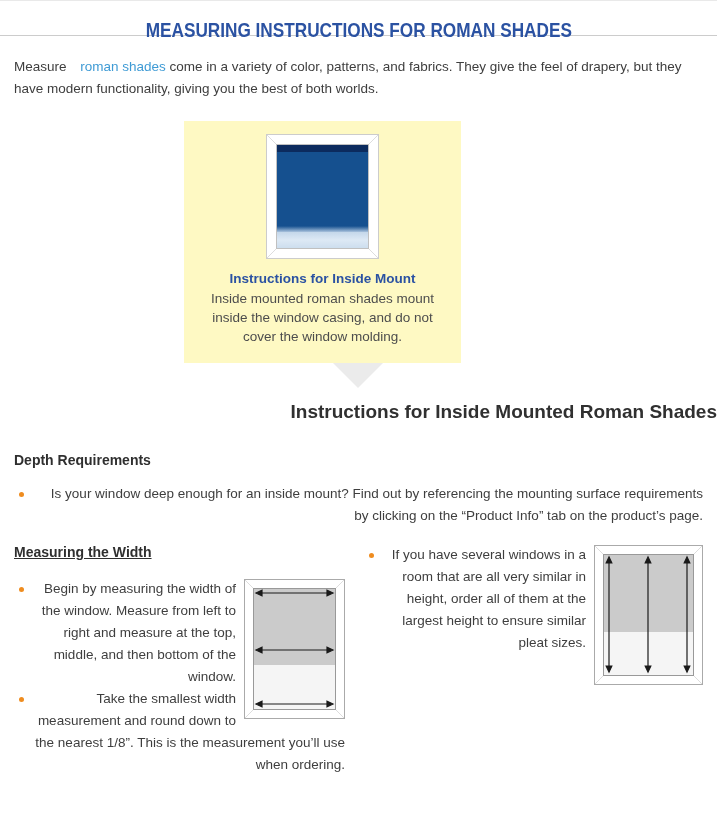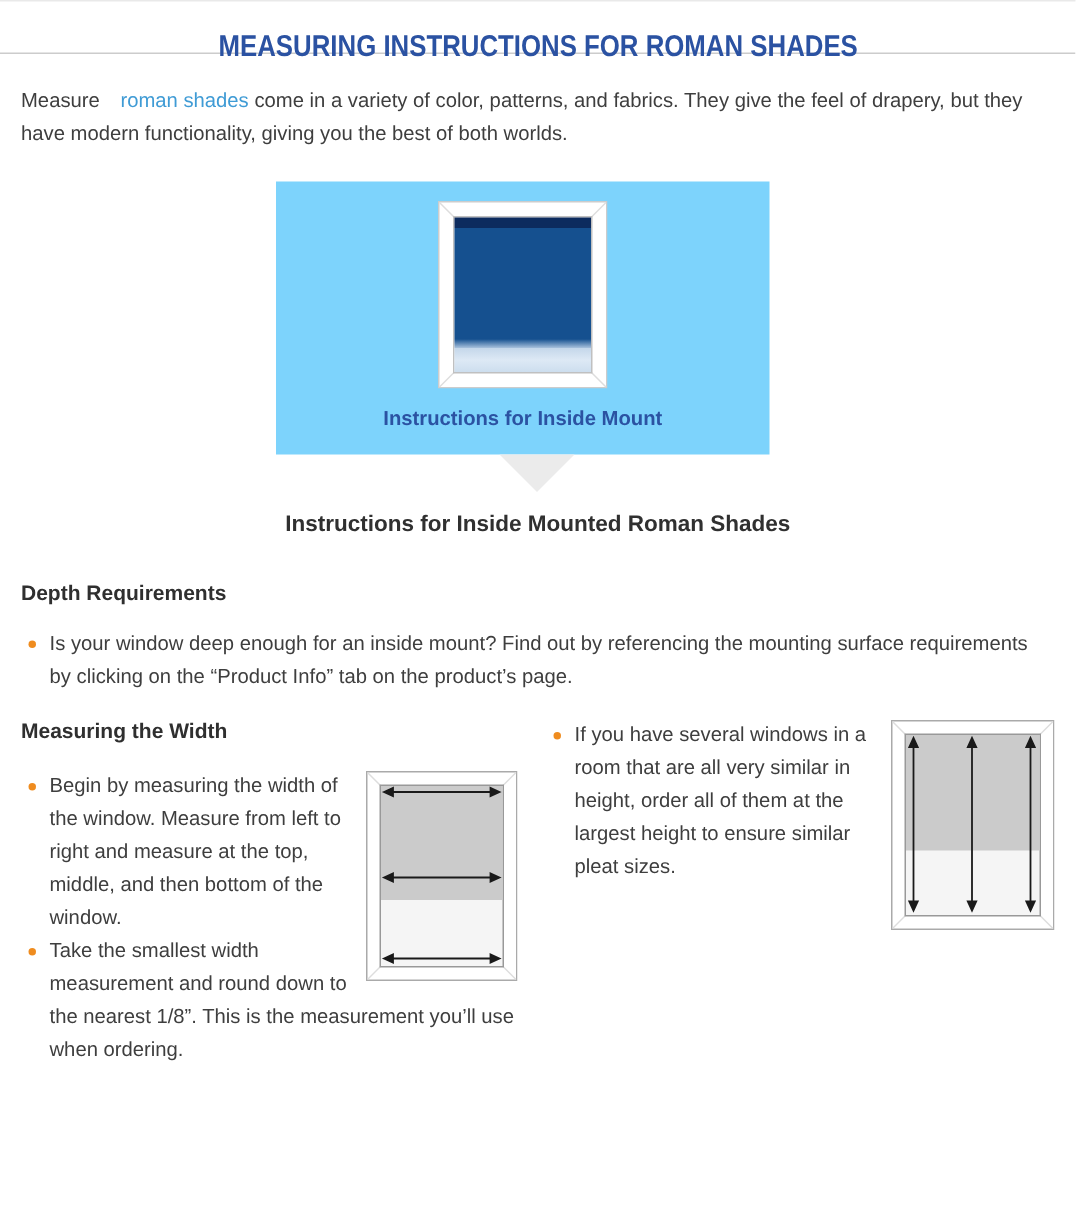--- a/index.html
+++ b/index.html
@@ -45,23 +45,23 @@
   }
   a.inline-link {
     color: #3f9bd5;
     text-decoration: none;
     cursor: pointer;
     margin-left: 10px;
   }
 
   
   .hero-panel {
-    width: 329px;
+    width: 277px;
     margin: 21px 0 0 184px;
-    background: #7dd3fc;
+    background: #fef9c3;
     padding: 13px 10px 17px 10px;
   }
   .hero-window { display: block; margin: 0 auto; }
   .hero-link {
     display: block;
     text-align: center;
     margin-top: 12px;
     font-size: 13.5px;
     font-weight: bold;
     color: #2b52a2;
@@ -78,35 +78,35 @@
   .panel-pointer {
     width: 0; height: 0;
     margin-left: 333px;
     border-left: 25px solid transparent;
     border-right: 25px solid transparent;
     border-top: 25px solid #ebebeb;
   }
 
   
   .section-heading {
-    text-align: center;
-    font-size: 15px;
+    text-align: right;
+    font-size: 19px;
     font-weight: bold;
     color: #303030;
     margin-top: 13px;
   }
   .sub-heading {
     font-size: 14px;
     font-weight: bold;
     color: #2f2f2f;
   }
   .depth-heading { margin: 29px 14px 0 14px; }
 
   
-  ul.bullets { list-style: none; }
+  ul.bullets { list-style: none; text-align: right; }
   ul.bullets li {
     position: relative;
     padding-left: 19px;
     font-size: 13.5px;
     line-height: 22px;
     color: #3e3e3e;
   }
   ul.bullets li::before {
     content: "";
     position: absolute;
@@ -120,21 +120,21 @@
   .depth-bullets { margin: 15px 14px 0 14px; }
 
   
   .columns {
     display: flex;
     margin: 17px 14px 0 14px;
   }
   .col { overflow: visible; }
   .col-left  { width: 331px; }
   .col-right { width: 339px; margin-left: 19px; }
-  .col .sub-heading { margin-bottom: 18px; }
+  .col .sub-heading { margin-bottom: 18px; text-decoration: underline; }
   .diagram {
     float: right;
     margin: 1px 0 6px 8px;
   }
 </style>
 </head>
 <body>
 
 <h1 class="page-title">
   <span>MEASURING INSTRUCTIONS FOR ROMAN SHADES</span>
@@ -161,20 +161,21 @@
     <line x1="112" y1="1" x2="102" y2="11" stroke="#dddddd"></line>
     <line x1="1" y1="124" x2="11" y2="114" stroke="#dddddd"></line>
     <line x1="112" y1="124" x2="102" y2="114" stroke="#dddddd"></line>
     <rect x="10.5" y="10.5" width="92" height="104" fill="none" stroke="#c0c0c0"></rect>
     <rect x="11" y="11" width="91" height="7" fill="#0c2b5e"></rect>
     <rect x="11" y="18" width="91" height="74" fill="#15508f"></rect>
     <rect x="11" y="92" width="91" height="6" fill="url(#shadeFade)"></rect>
     <rect x="11" y="98" width="91" height="16" fill="url(#glassGrad)"></rect>
   </svg>
   <a class="hero-link">Instructions for Inside Mount</a>
+  <div class="hero-desc">Inside mounted roman shades mount inside the window casing, and do not cover the window molding.</div>
 </div>
 <div class="panel-pointer"></div>
 
 <h2 class="section-heading">Instructions for Inside Mounted Roman Shades</h2>
 
 <h3 class="sub-heading depth-heading">Depth Requirements</h3>
 <ul class="bullets depth-bullets">
   <li>Is your window deep enough for an inside mount? Find out by referencing the mounting surface requirements by clicking on the “Product Info” tab on the product’s page.</li>
 </ul>
 

